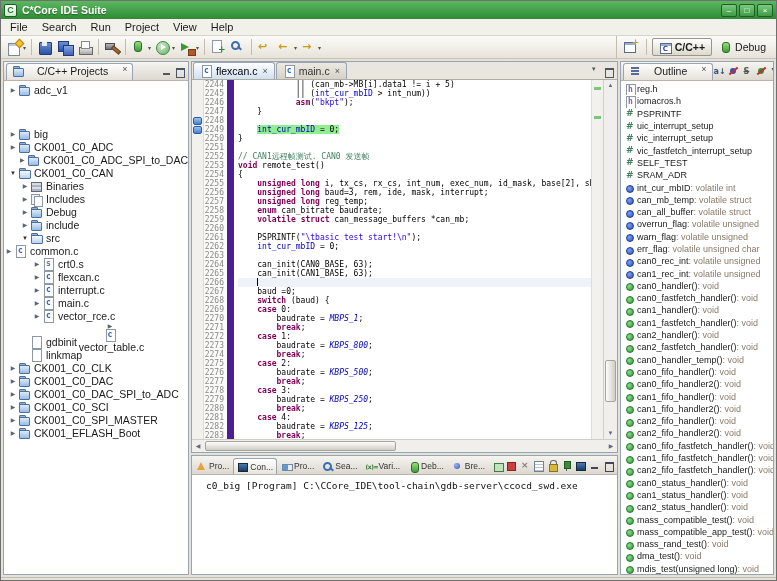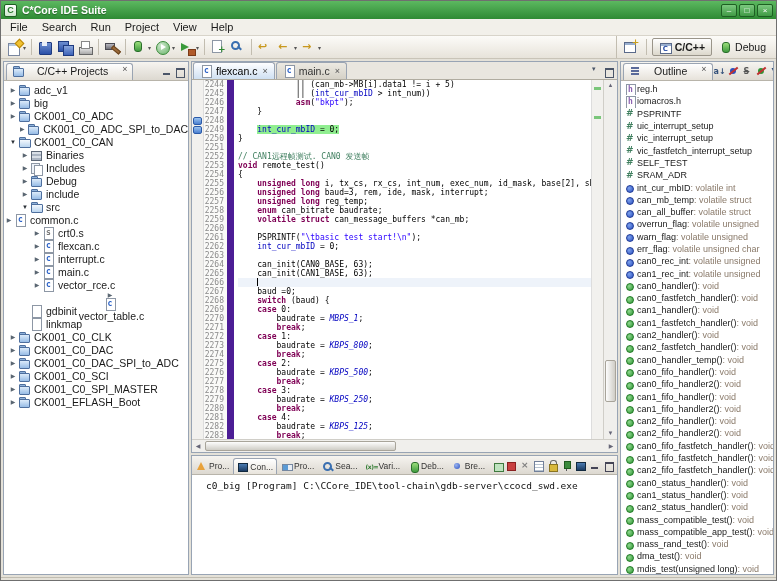--- a/index.html
+++ b/index.html
@@ -290,21 +290,21 @@
           <span class="mini mini-min"></span>
           <span class="mini mini-max"></span>
         </div>
       </div>
       <div class="pbody tree">
           <div class="trow" style="padding-left: 4px;">
             <span class="arrow">▶</span>
             <span class="ic ic-project"></span>
             <span class="tlabel">adc_v1</span>
           </div>
-          <div class="trow" style="padding-left: 4px;">
+          <div class="trow" style="padding-left: 4px; margin-top: 31px;">
             <span class="arrow">▶</span>
             <span class="ic ic-project"></span>
             <span class="tlabel">big</span>
           </div>
           <div class="trow" style="padding-left: 4px;">
             <span class="arrow">▶</span>
             <span class="ic ic-project"></span>
             <span class="tlabel">CK001_C0_ADC</span>
           </div>
           <div class="trow" style="padding-left: 4px; justify-content: flex-end;">

